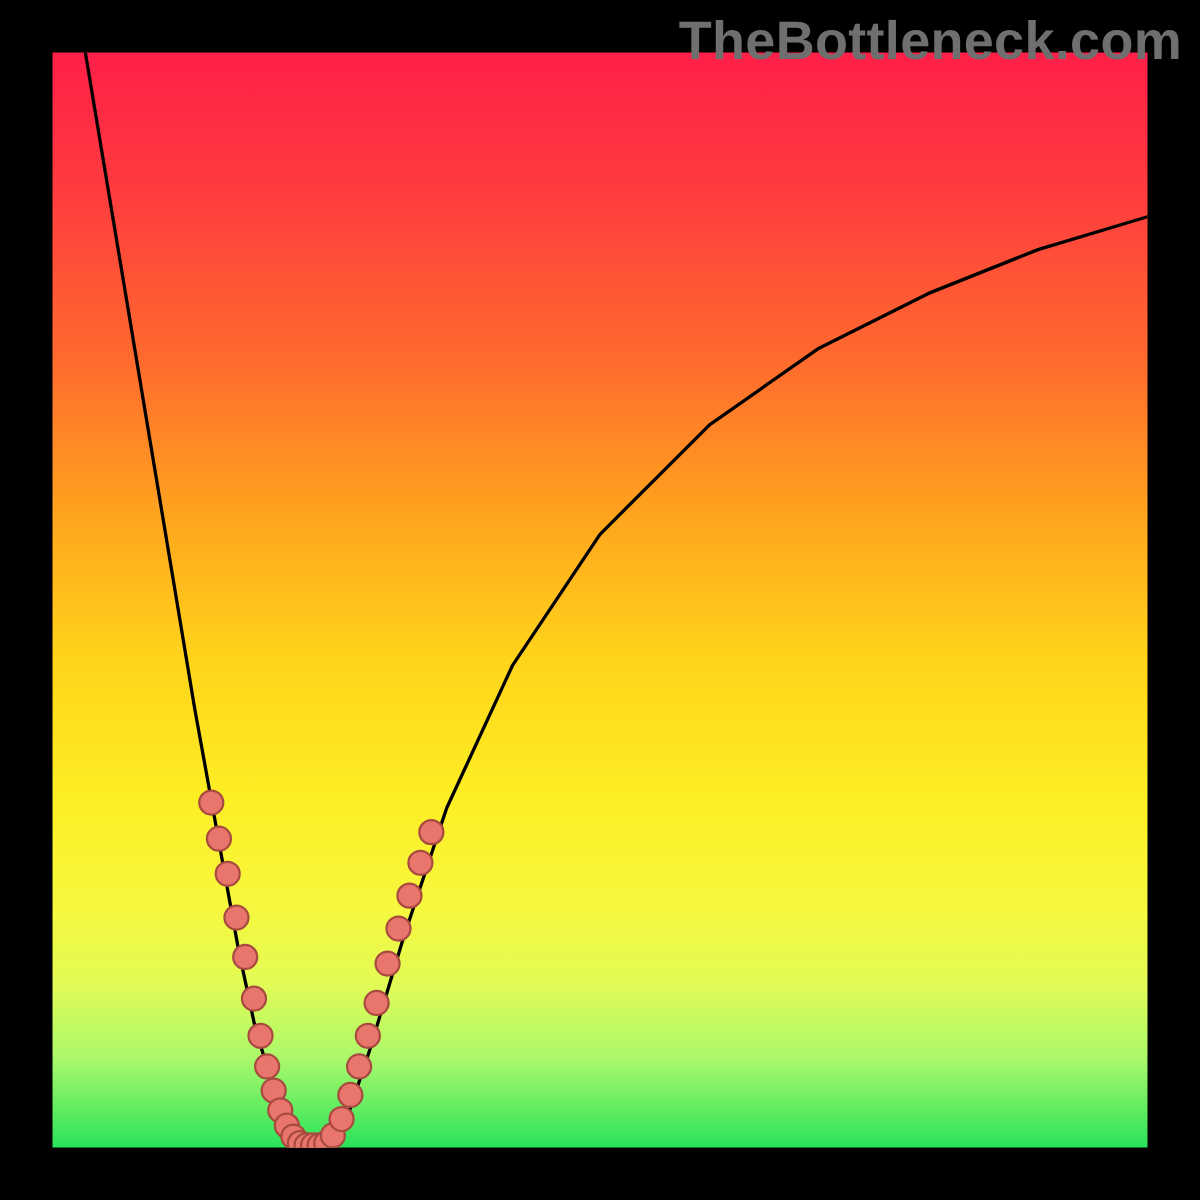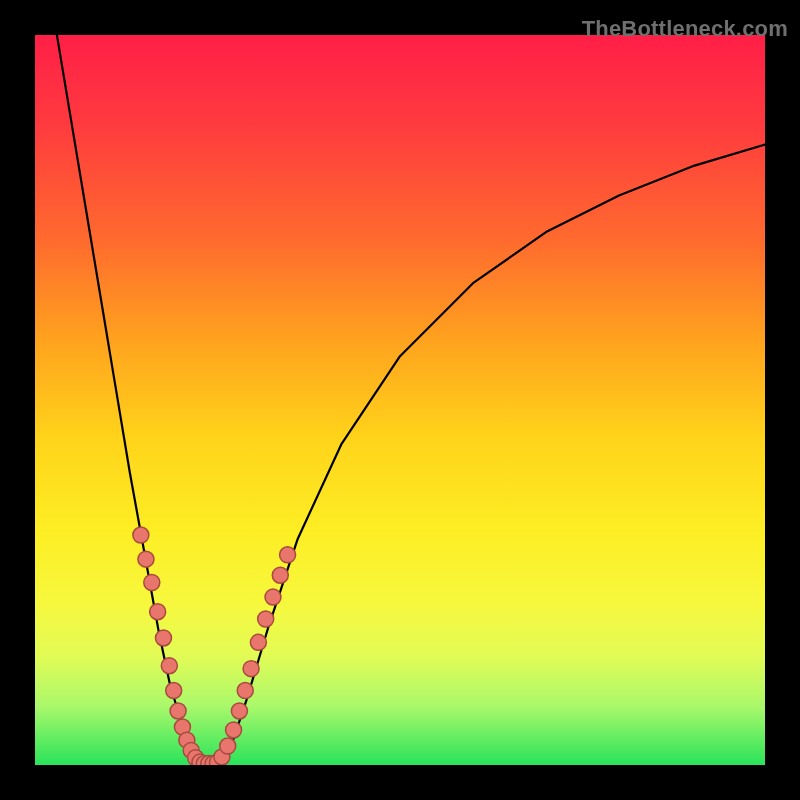--- a/index.html
+++ b/index.html
@@ -31,24 +31,24 @@
       #ffa31e 42%,
       #ffd31a 55%,
       #fdee24 68%,
       #f6f83e 78%,
       #e2fb55 85%,
       #a9f86b 92%,
       #29e35a 100%);
   }
   .watermark {
     position: absolute;
-    top: 16px;
+    top: 6px;
     right: 12px;
     font-family: Arial, Helvetica, sans-serif;
-    font-size: 22px;
+    font-size: 36px;
     font-weight: 600;
     color: #6f6f6f;
     letter-spacing: 0.2px;
     user-select: none;
   }
   svg.curve-layer {
     position: absolute;
     left: 35px;
     top: 35px;
     width: 730px;

